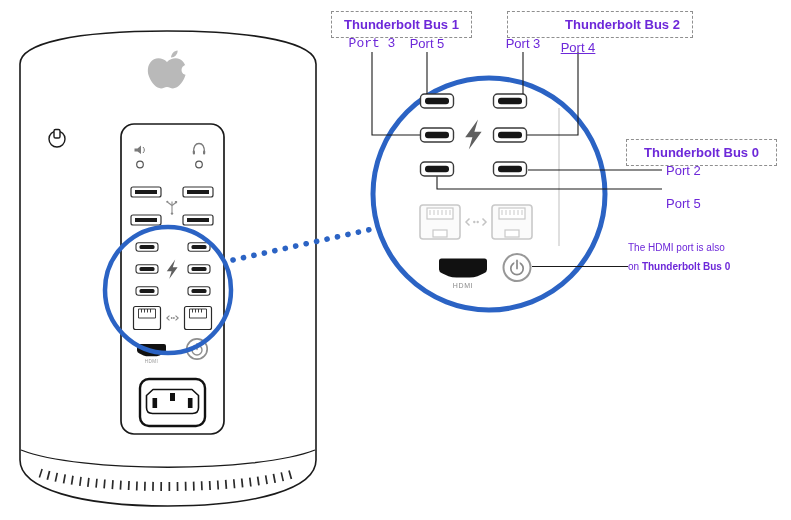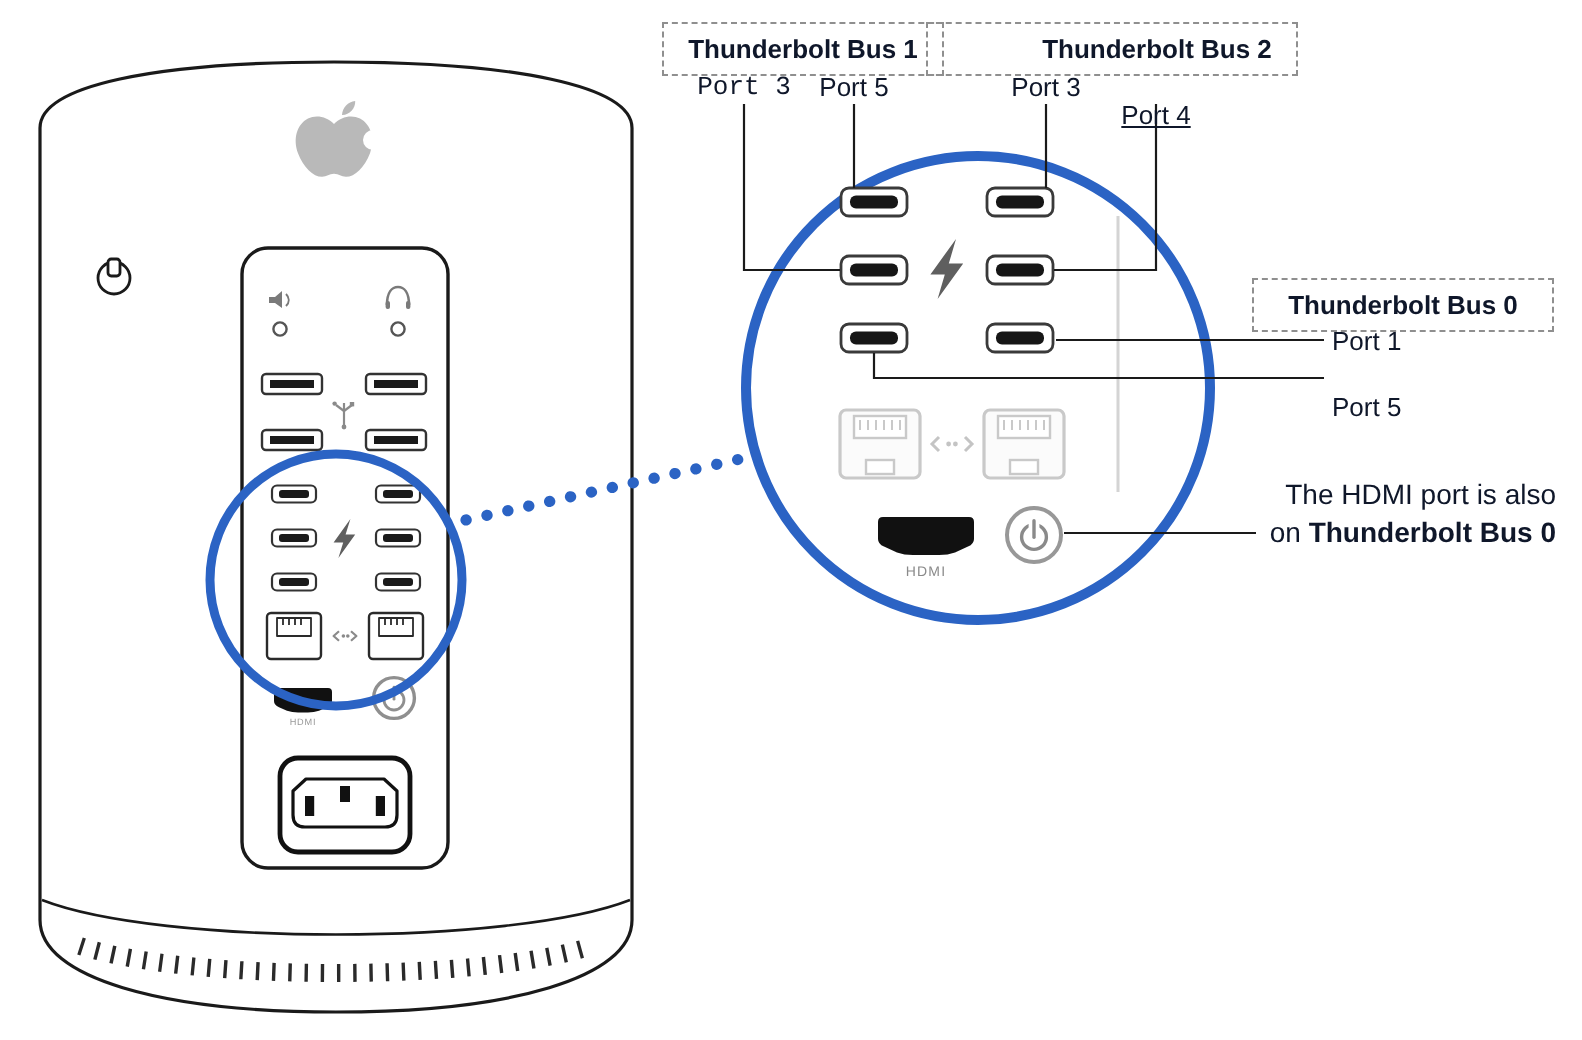--- a/index.html
+++ b/index.html
@@ -1,23 +1,23 @@
 <!DOCTYPE html>
 <html><head>
 <meta charset="utf-8">
 <style>
   html,body{margin:0;padding:0;background:#fff;}
   .stage{position:relative;width:791px;height:520px;background:#fff;overflow:hidden;
-         font-family:"Liberation Sans",sans-serif;color:#0f172a;}
+         font-family:"Liberation Sans",sans-serif;color:#6d28d9;}
   .stage svg{position:absolute;left:0;top:0;}
   .busbox{position:absolute;border:1px dashed #8f8f8f;display:flex;align-items:center;
           justify-content:center;font-weight:700;font-size:13px;white-space:nowrap;}
   .plabel{position:absolute;font-size:13px;white-space:nowrap;}
   .plabel.centered{text-align:center;}
-  .note{position:absolute;font-size:14px;line-height:19px;text-align:right;white-space:nowrap;}
+  .note{position:absolute;font-size:10px;line-height:19px;text-align:left;white-space:nowrap;}
   svg text{font-family:"Liberation Sans",sans-serif;}
 </style>
 </head>
 <body>
 
 <div class="stage">
 
 <svg width="791" height="520" viewBox="0 0 791 520">
 
   <g stroke-linejoin="round">
@@ -209,32 +209,32 @@
     <path d="M578,52 V135 H527"></path>
     <path d="M528,170 H662"></path>
     <path d="M437,176.5 V189 H662"></path>
     <path d="M532,266.5 H628"></path>
   </g>
 </svg>
 
 <div class="busbox" style="left:331px;top:11px;width:139px;height:25px;">
   <span>Thunderbolt Bus 1</span>
 </div>
-<div class="busbox" style="left:463px;top:11px;width:139px;height:25px;padding-left:45px;">
+<div class="busbox" style="left:507px;top:11px;width:139px;height:25px;padding-left:45px;">
   <span>Thunderbolt Bus 2</span>
 </div>
 <div class="busbox" style="left:626px;top:139px;width:149px;height:25px;">
   <span>Thunderbolt Bus 0</span>
 </div>
 
 <div class="plabel centered" style="left:347px;top:36px;width:50px;font-family:Liberation Mono, monospace;">Port 3</div>
 <div class="plabel centered" style="left:402px;top:36px;width:50px;">Port 5</div>
 <div class="plabel centered" style="left:498px;top:36px;width:50px;">Port 3</div>
-<div class="plabel centered" style="left:553px;top:50px;width:50px;text-decoration:underline;">Port 4</div>
-<div class="plabel" style="left:666px;top:163px;">Port 1</div>
+<div class="plabel centered" style="left:553px;top:40px;width:50px;text-decoration:underline;">Port 4</div>
+<div class="plabel" style="left:666px;top:163px;">Port 2</div>
 <div class="plabel" style="left:666px;top:196px;">Port 5</div>
 
 <div class="note" style="left:628px;top:238px;width:150px;">
   <div>The HDMI port is also</div>
   <div><span>on </span><b>Thunderbolt Bus 0</b></div>
 </div>
 
 </div>
 
 </body></html>

